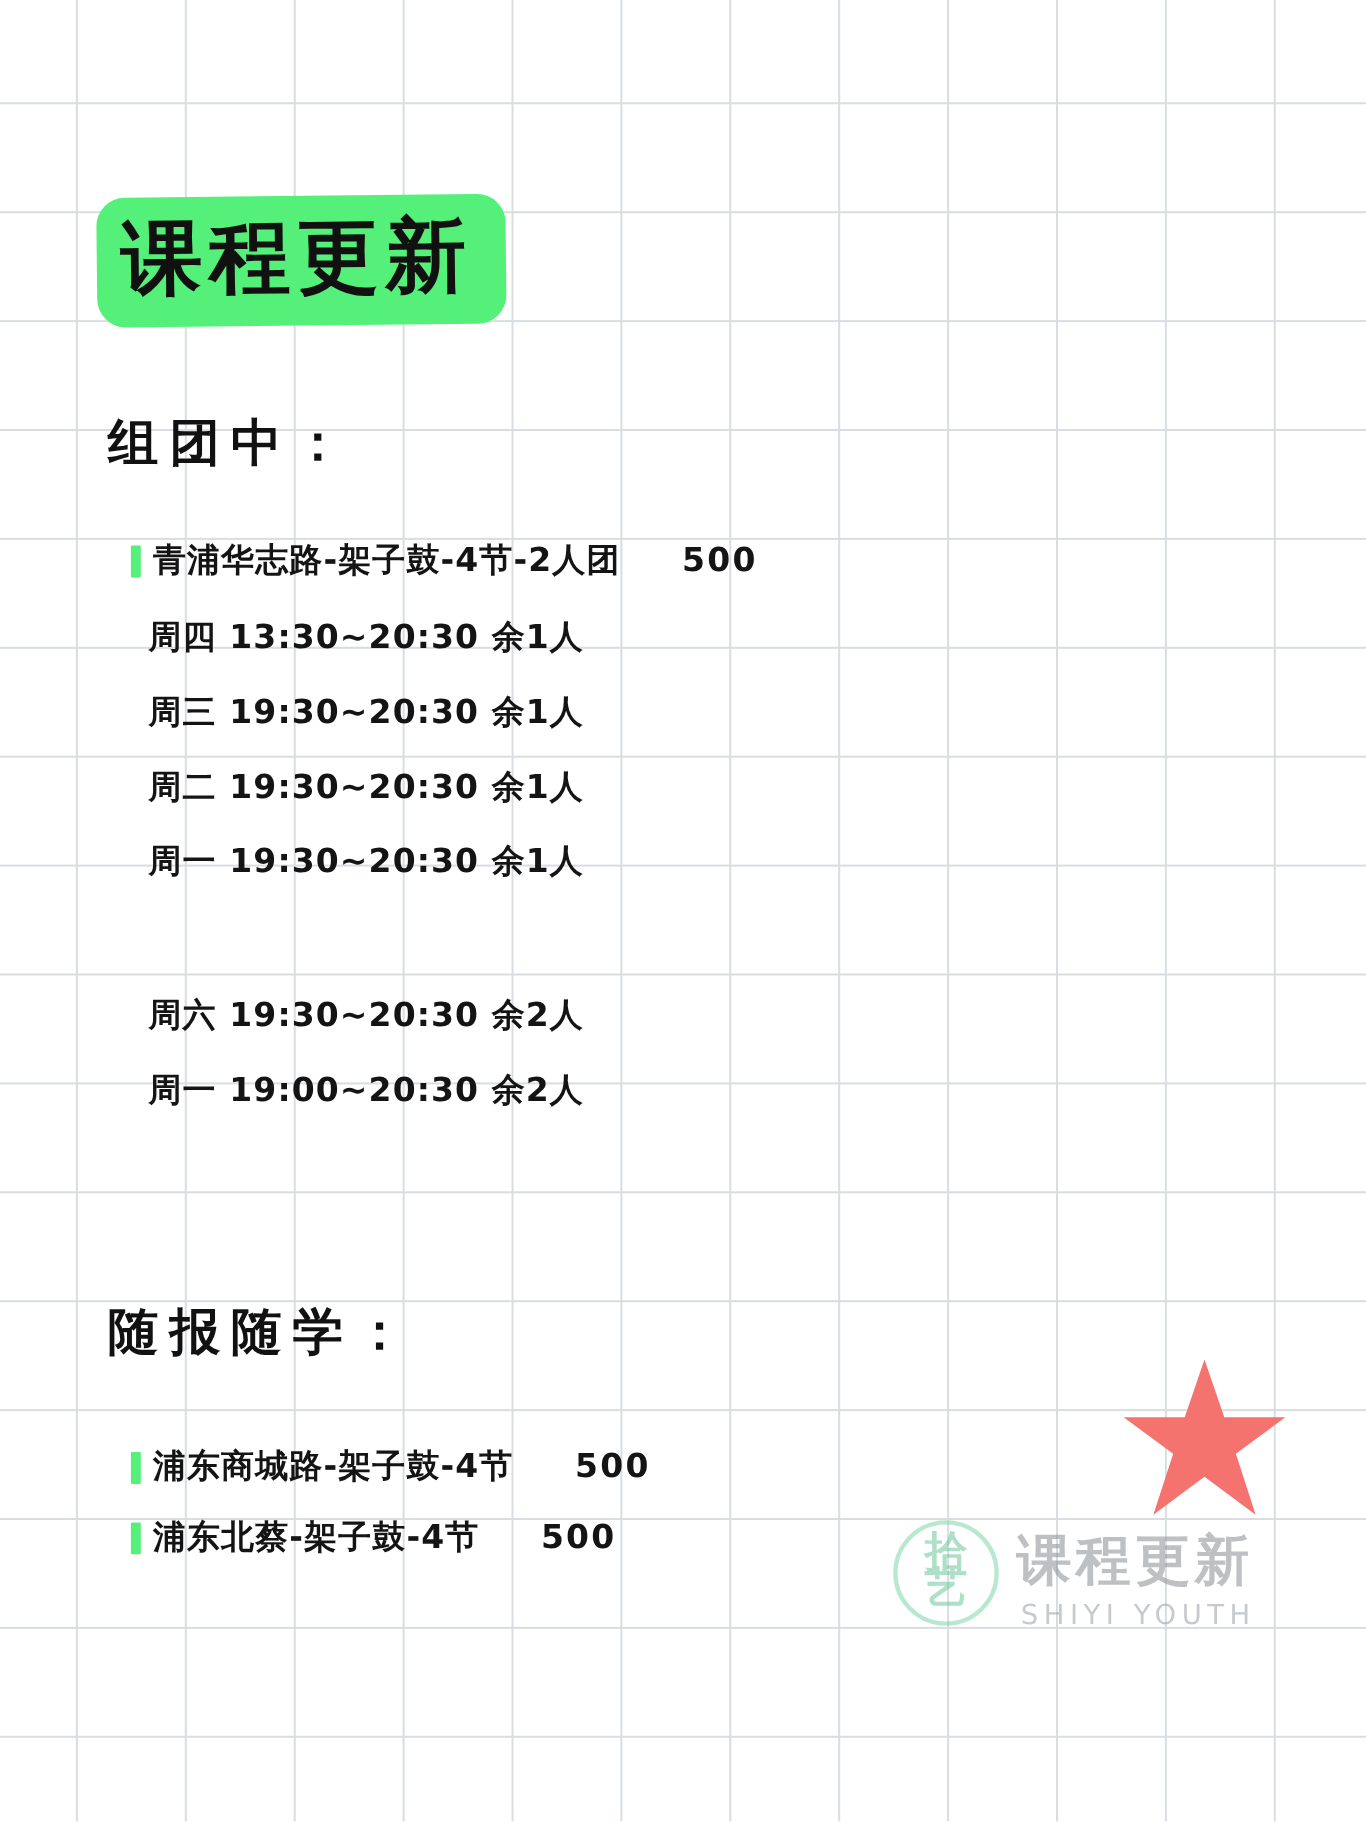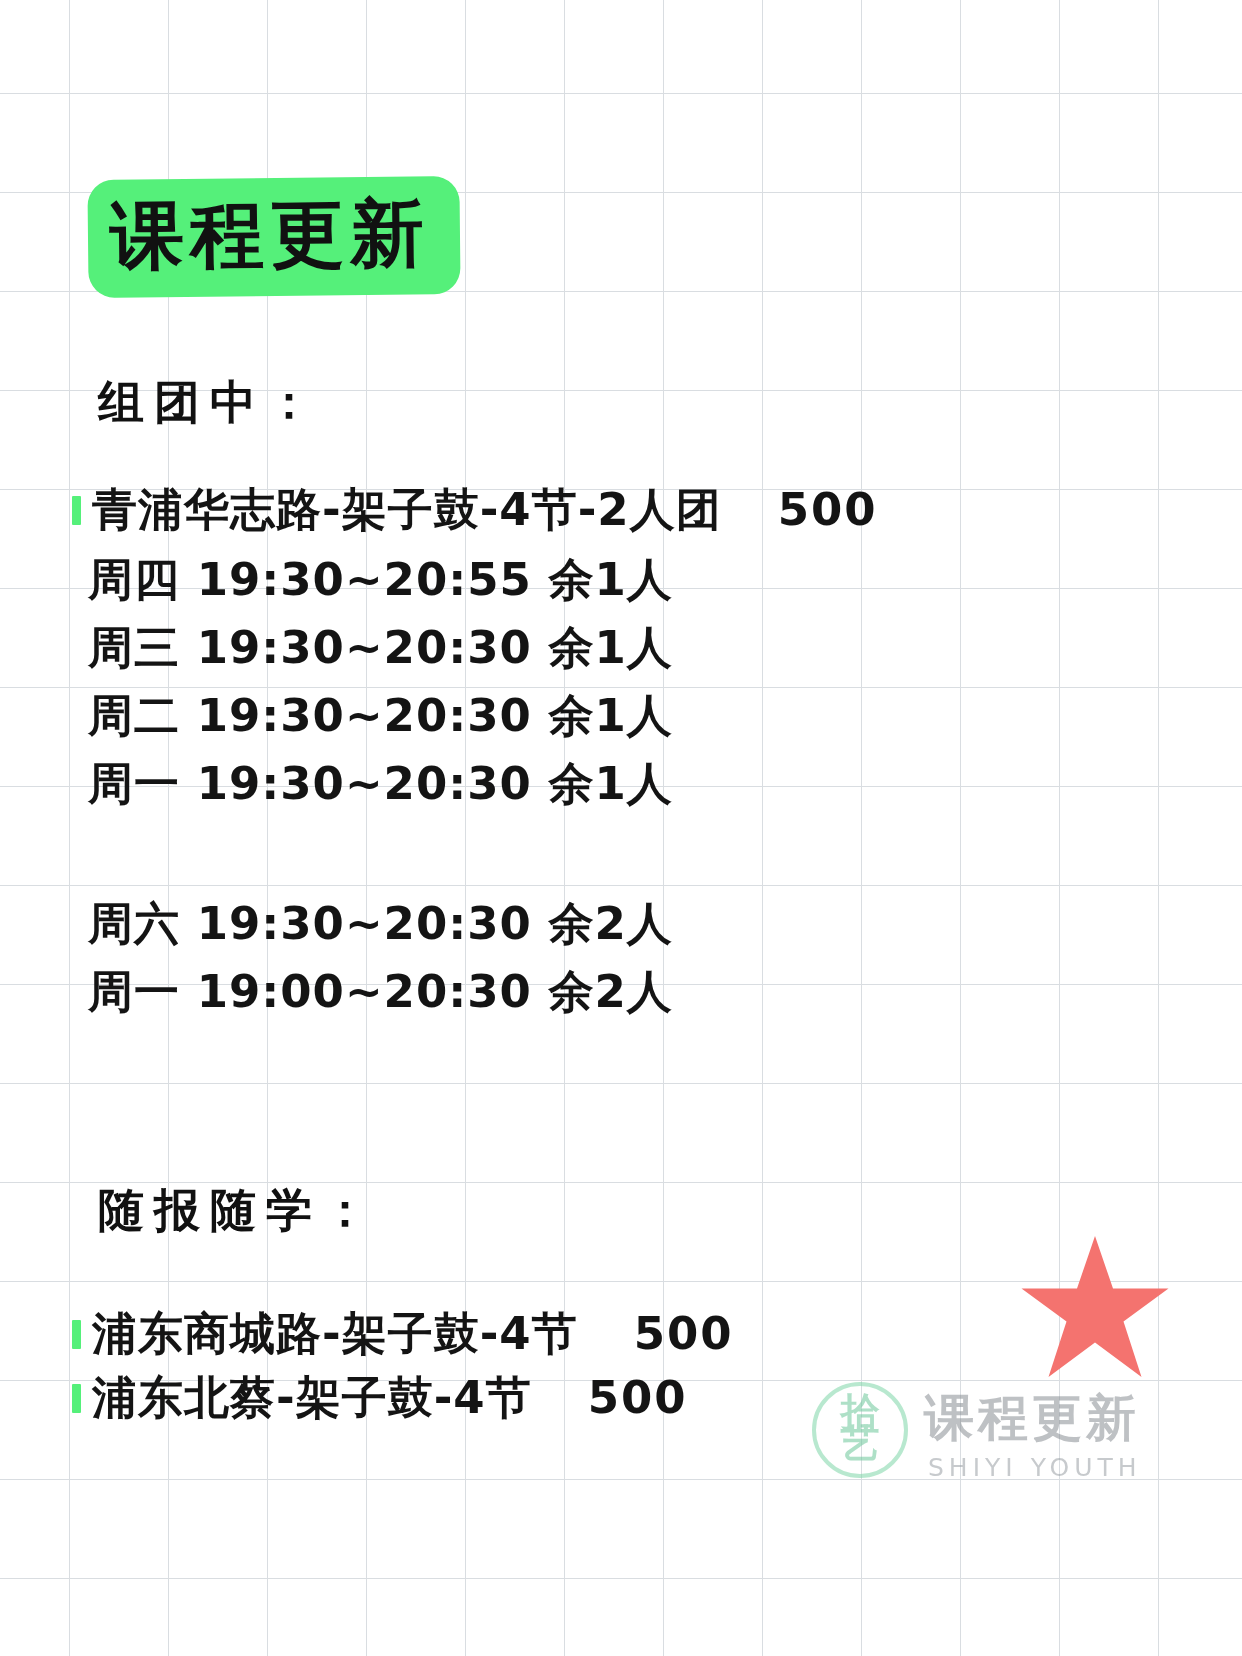--- a/index.html
+++ b/index.html
@@ -58,26 +58,27 @@
     font-weight: bold;
     color: #111111;
     letter-spacing: 10px;
     white-space: nowrap;
   }
   #section-head-1 { left: 98px; top: 372px; }
   #section-head-2 { left: 98px; top: 1140px; margin-top: 40px; }
 
   .line {
     position: absolute;
-    font-size: 45px;
+    font-size: 30px;
     line-height: 44px;
     color: #141414;
     white-space: nowrap;
     letter-spacing: 1px;
     font-weight: 600;
+    margin-left: 47px;
   }
   .line.course {
     left: 72px;
     padding-left: 20px;
     font-weight: 700;
   }
   .line.course::before {
     content: "";
     position: absolute;
     left: 0;
@@ -171,21 +172,21 @@
     <div class="title-hl">
       <div class="title-text">课程更新</div>
     </div>
   </div>
 
   <div class="section-head" id="section-head-1">组团中：</div>
 
   <div class="line course" style="top:488px">
     <span>青浦华志路-架子鼓-4节-2人团</span><span class="price">500</span>
   </div>
-  <div class="line slot" style="top:558px">周四 19:30~20:55 余1人</div>
+  <div class="line slot" style="top:558px">周四 13:30~20:30 余1人</div>
   <div class="line slot" style="top:626px">周三 19:30~20:30 余1人</div>
   <div class="line slot" style="top:694px">周二 19:30~20:30 余1人</div>
   <div class="line slot" style="top:762px">周一 19:30~20:30 余1人</div>
 
   <div class="line slot" style="top:902px">周六 19:30~20:30 余2人</div>
   <div class="line slot" style="top:970px">周一 19:00~20:30 余2人</div>
 
   <div class="section-head" id="section-head-2">随报随学：</div>
 
   <div class="line course" style="top:1312px">

